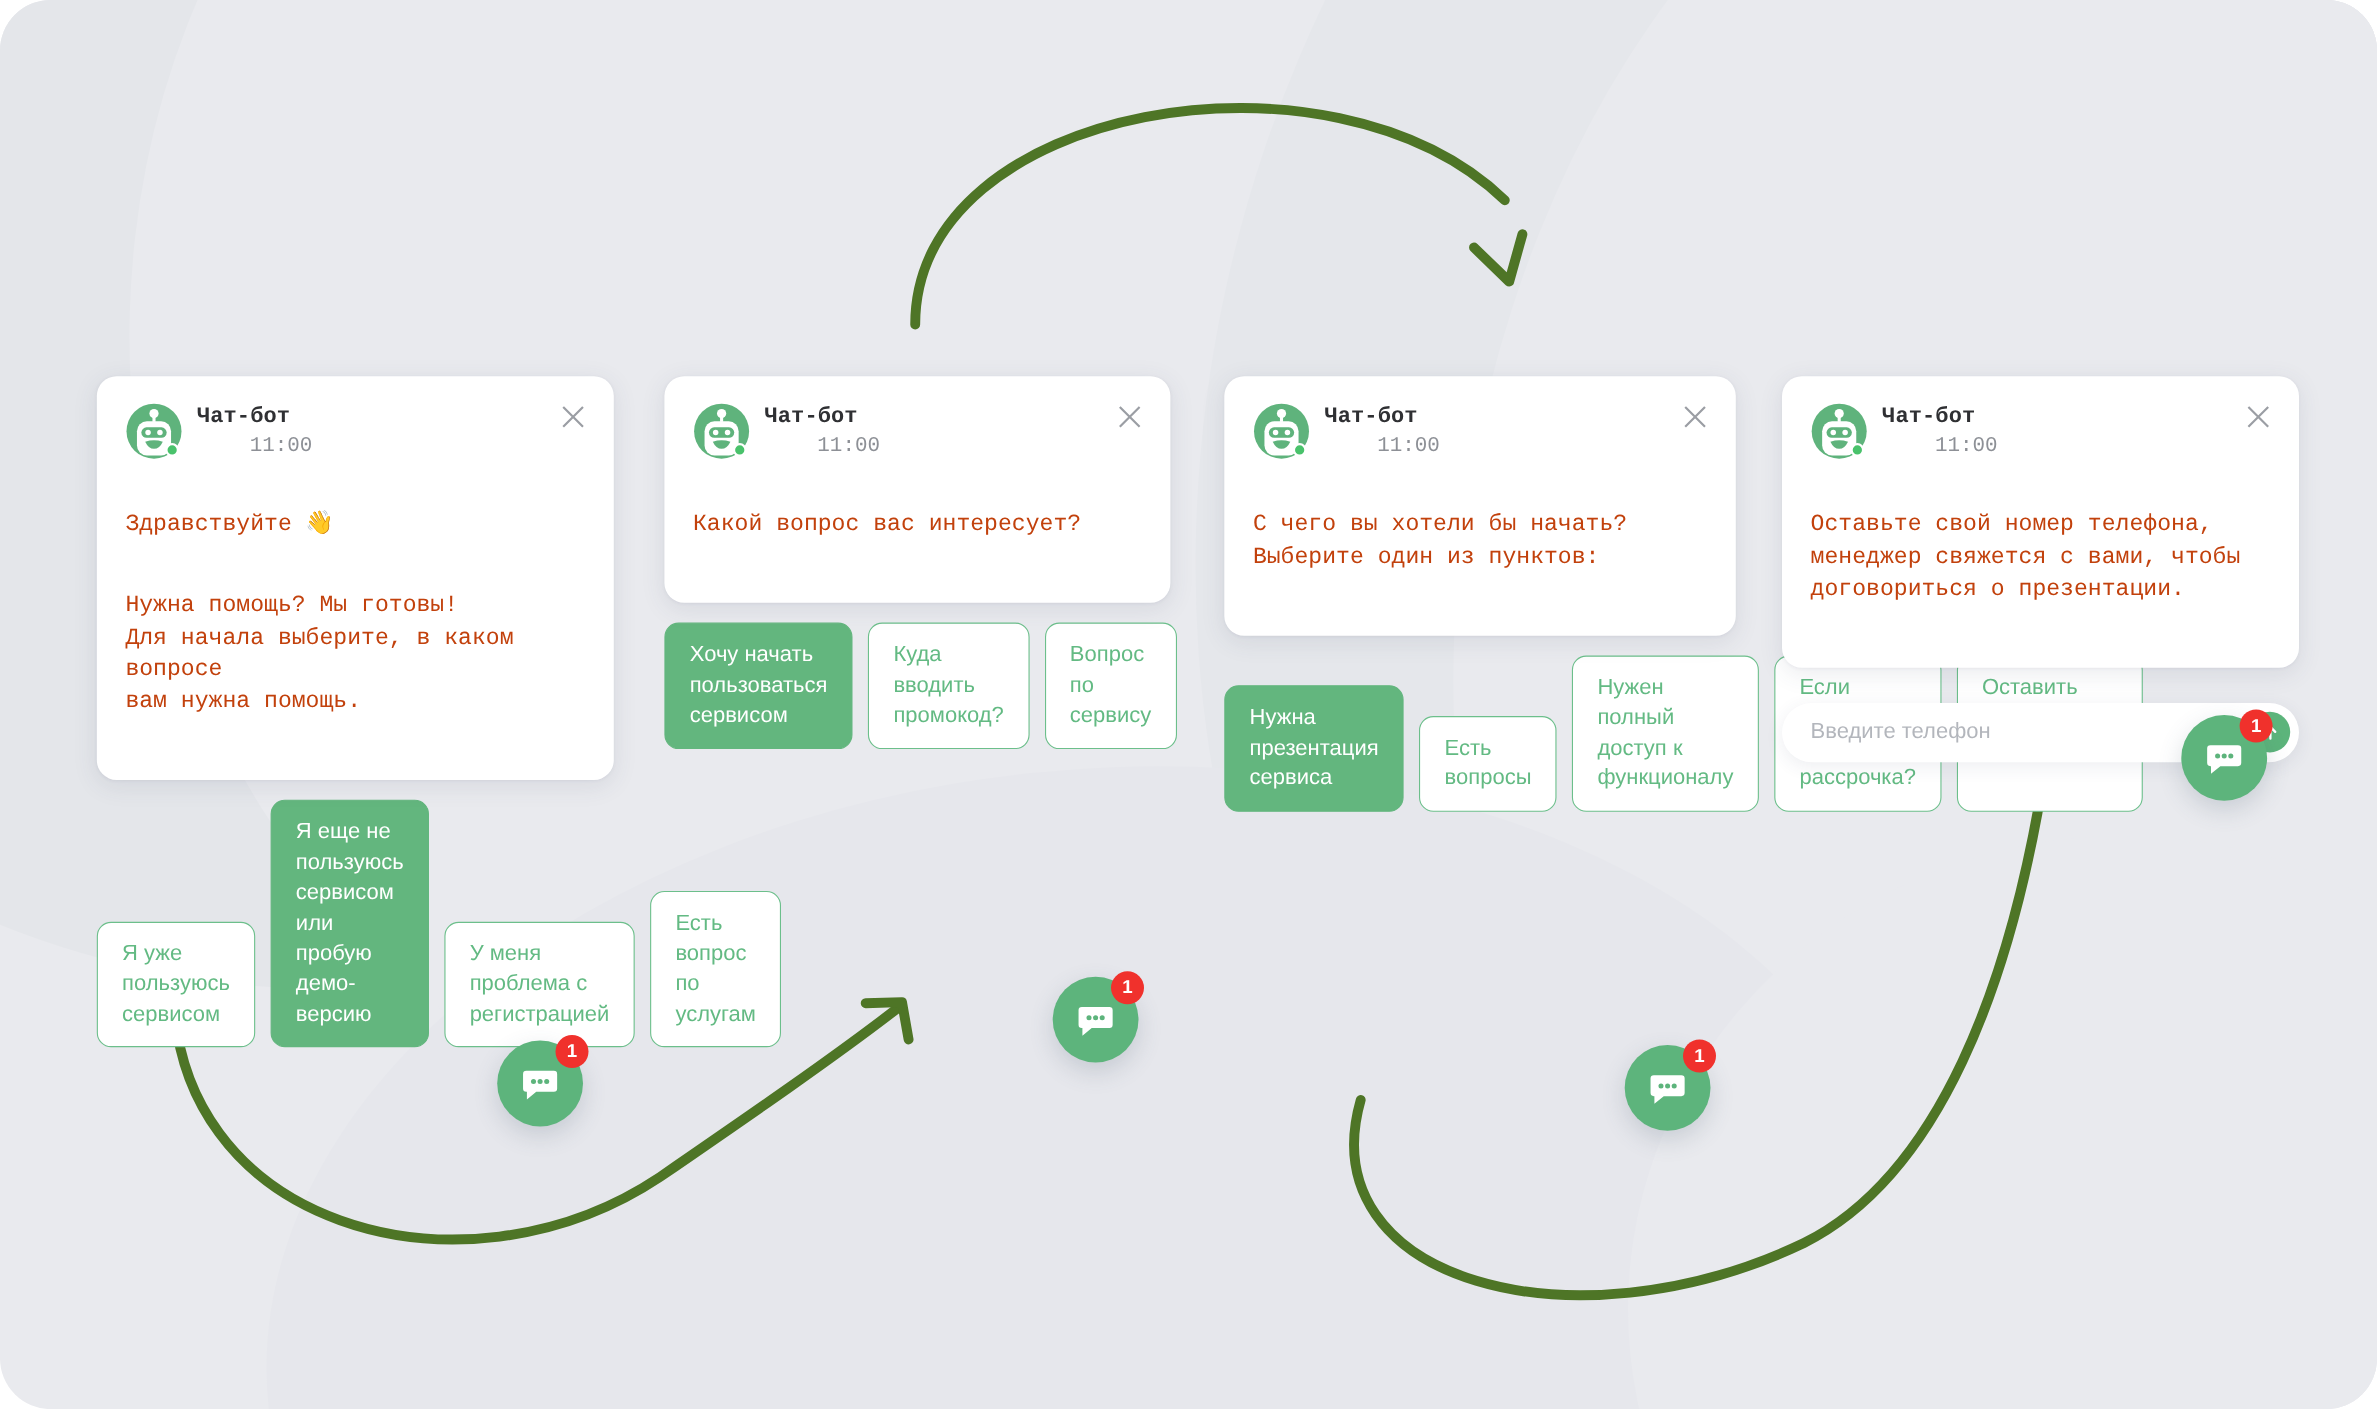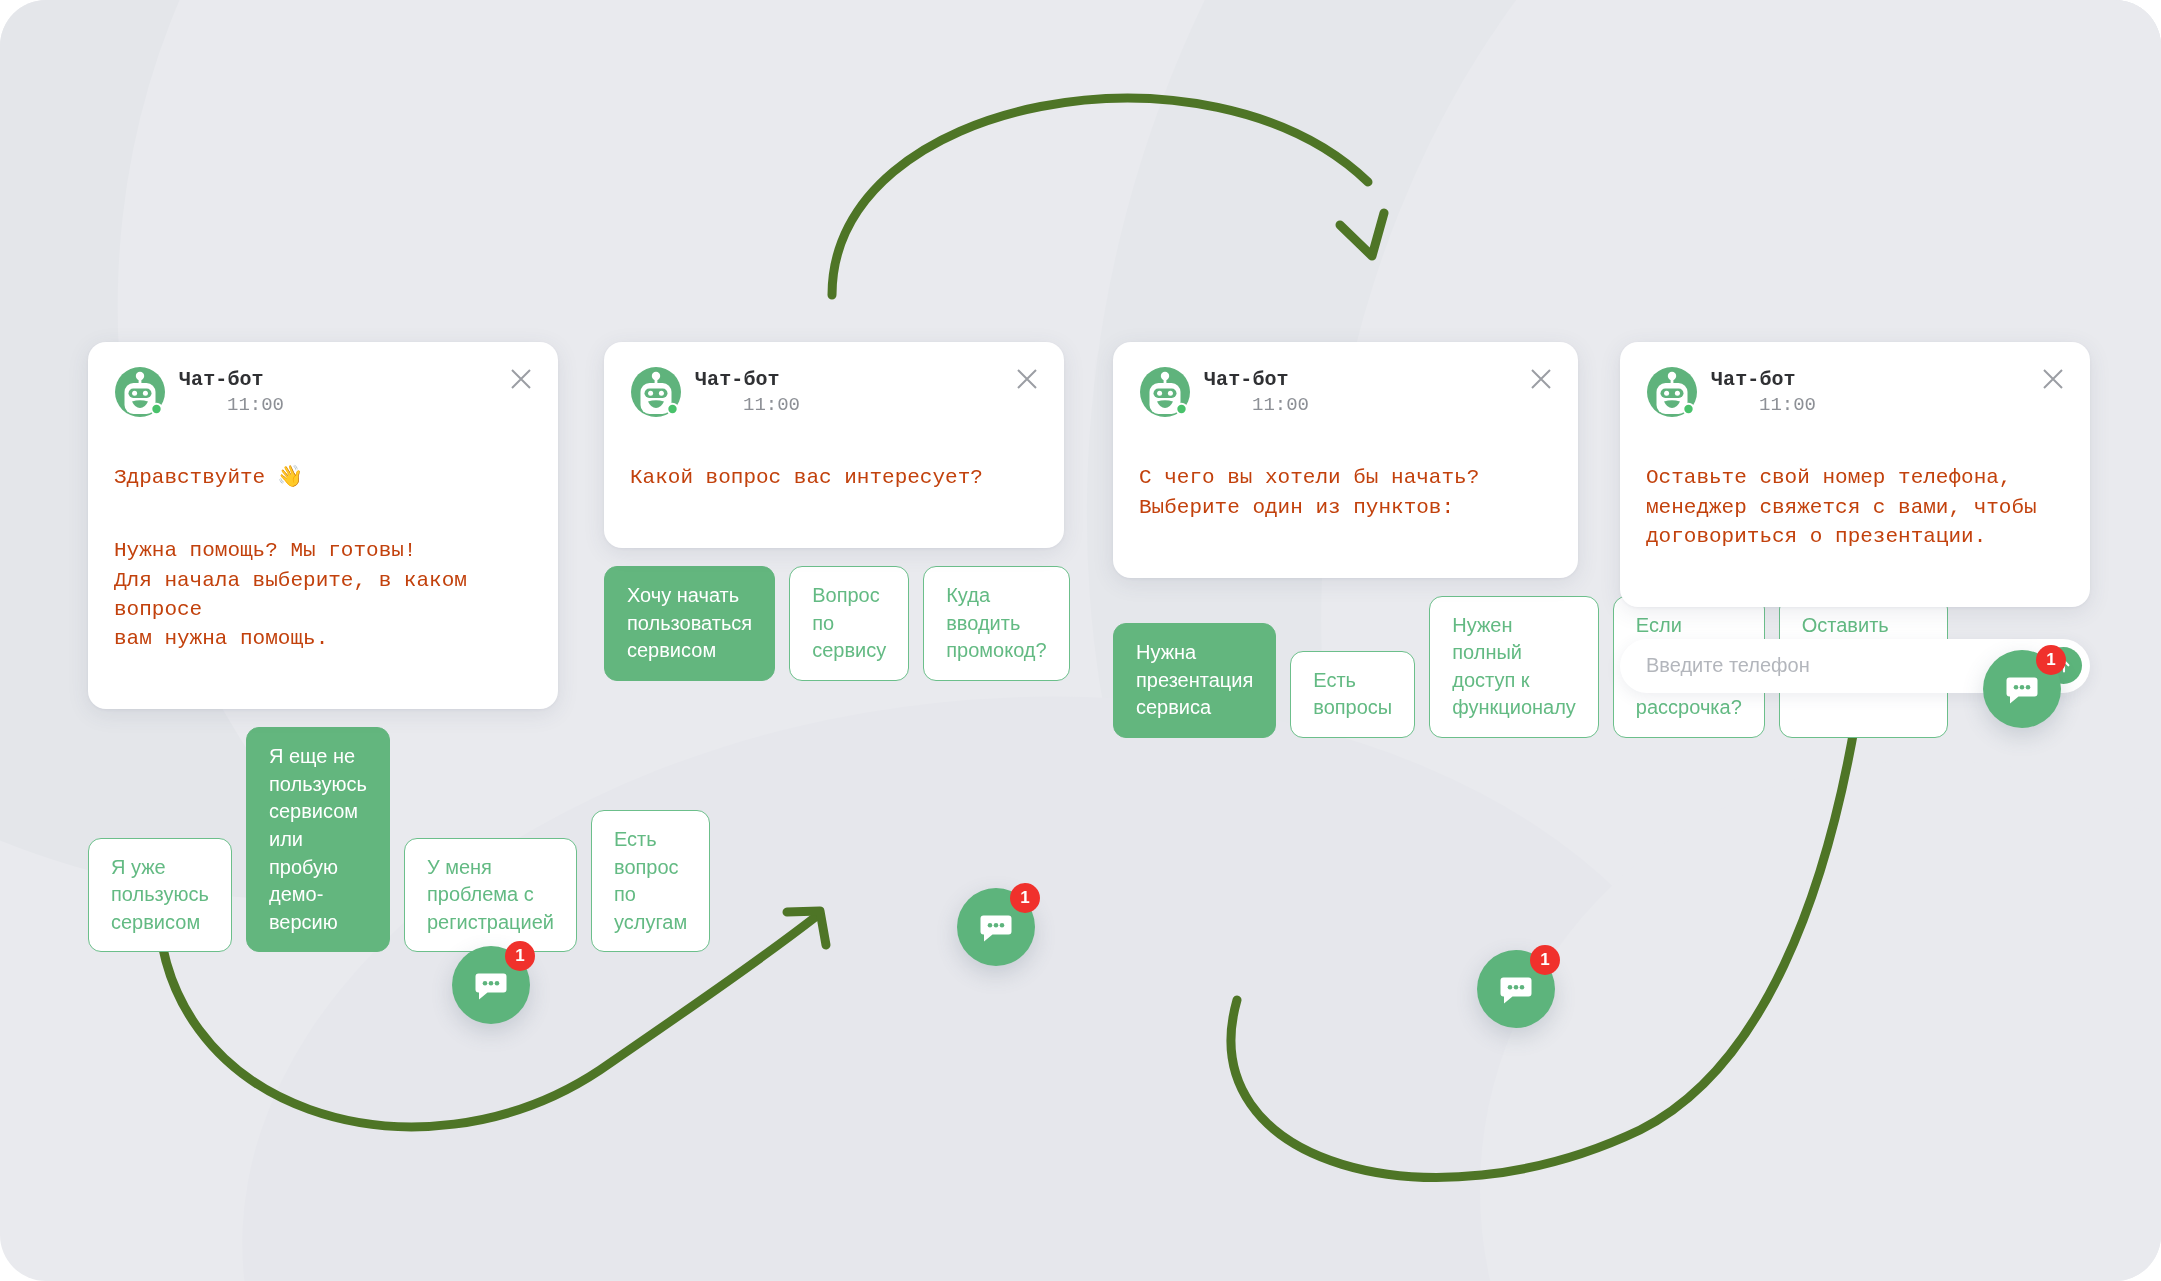--- a/index.html
+++ b/index.html
@@ -334,22 +334,22 @@
           <div class="bot-time">11:00</div>
         </div>
       </div>
       <div class="card-body">
         <div class="para">Какой вопрос вас интересует?</div>
       </div>
     </div>
     <div class="options">
       <div class="chip filled full">Хочу начать пользоваться
 сервисом</div>
+      <div class="chip outline">Куда вводить промокод?</div>
       <div class="chip outline">Вопрос по сервису</div>
-      <div class="chip outline">Куда вводить промокод?</div>
     </div>
   </div>
 
   <div class="column" id="col-3">
     <div class="bot-card">
       <div class="close-btn">
         <svg width="30" height="30" viewBox="0 0 30 30">
           <path d="M6,6 L24,24 M24,6 L6,24" stroke="#9b9ea4" stroke-width="2" fill="none"></path>
         </svg>
       </div>

